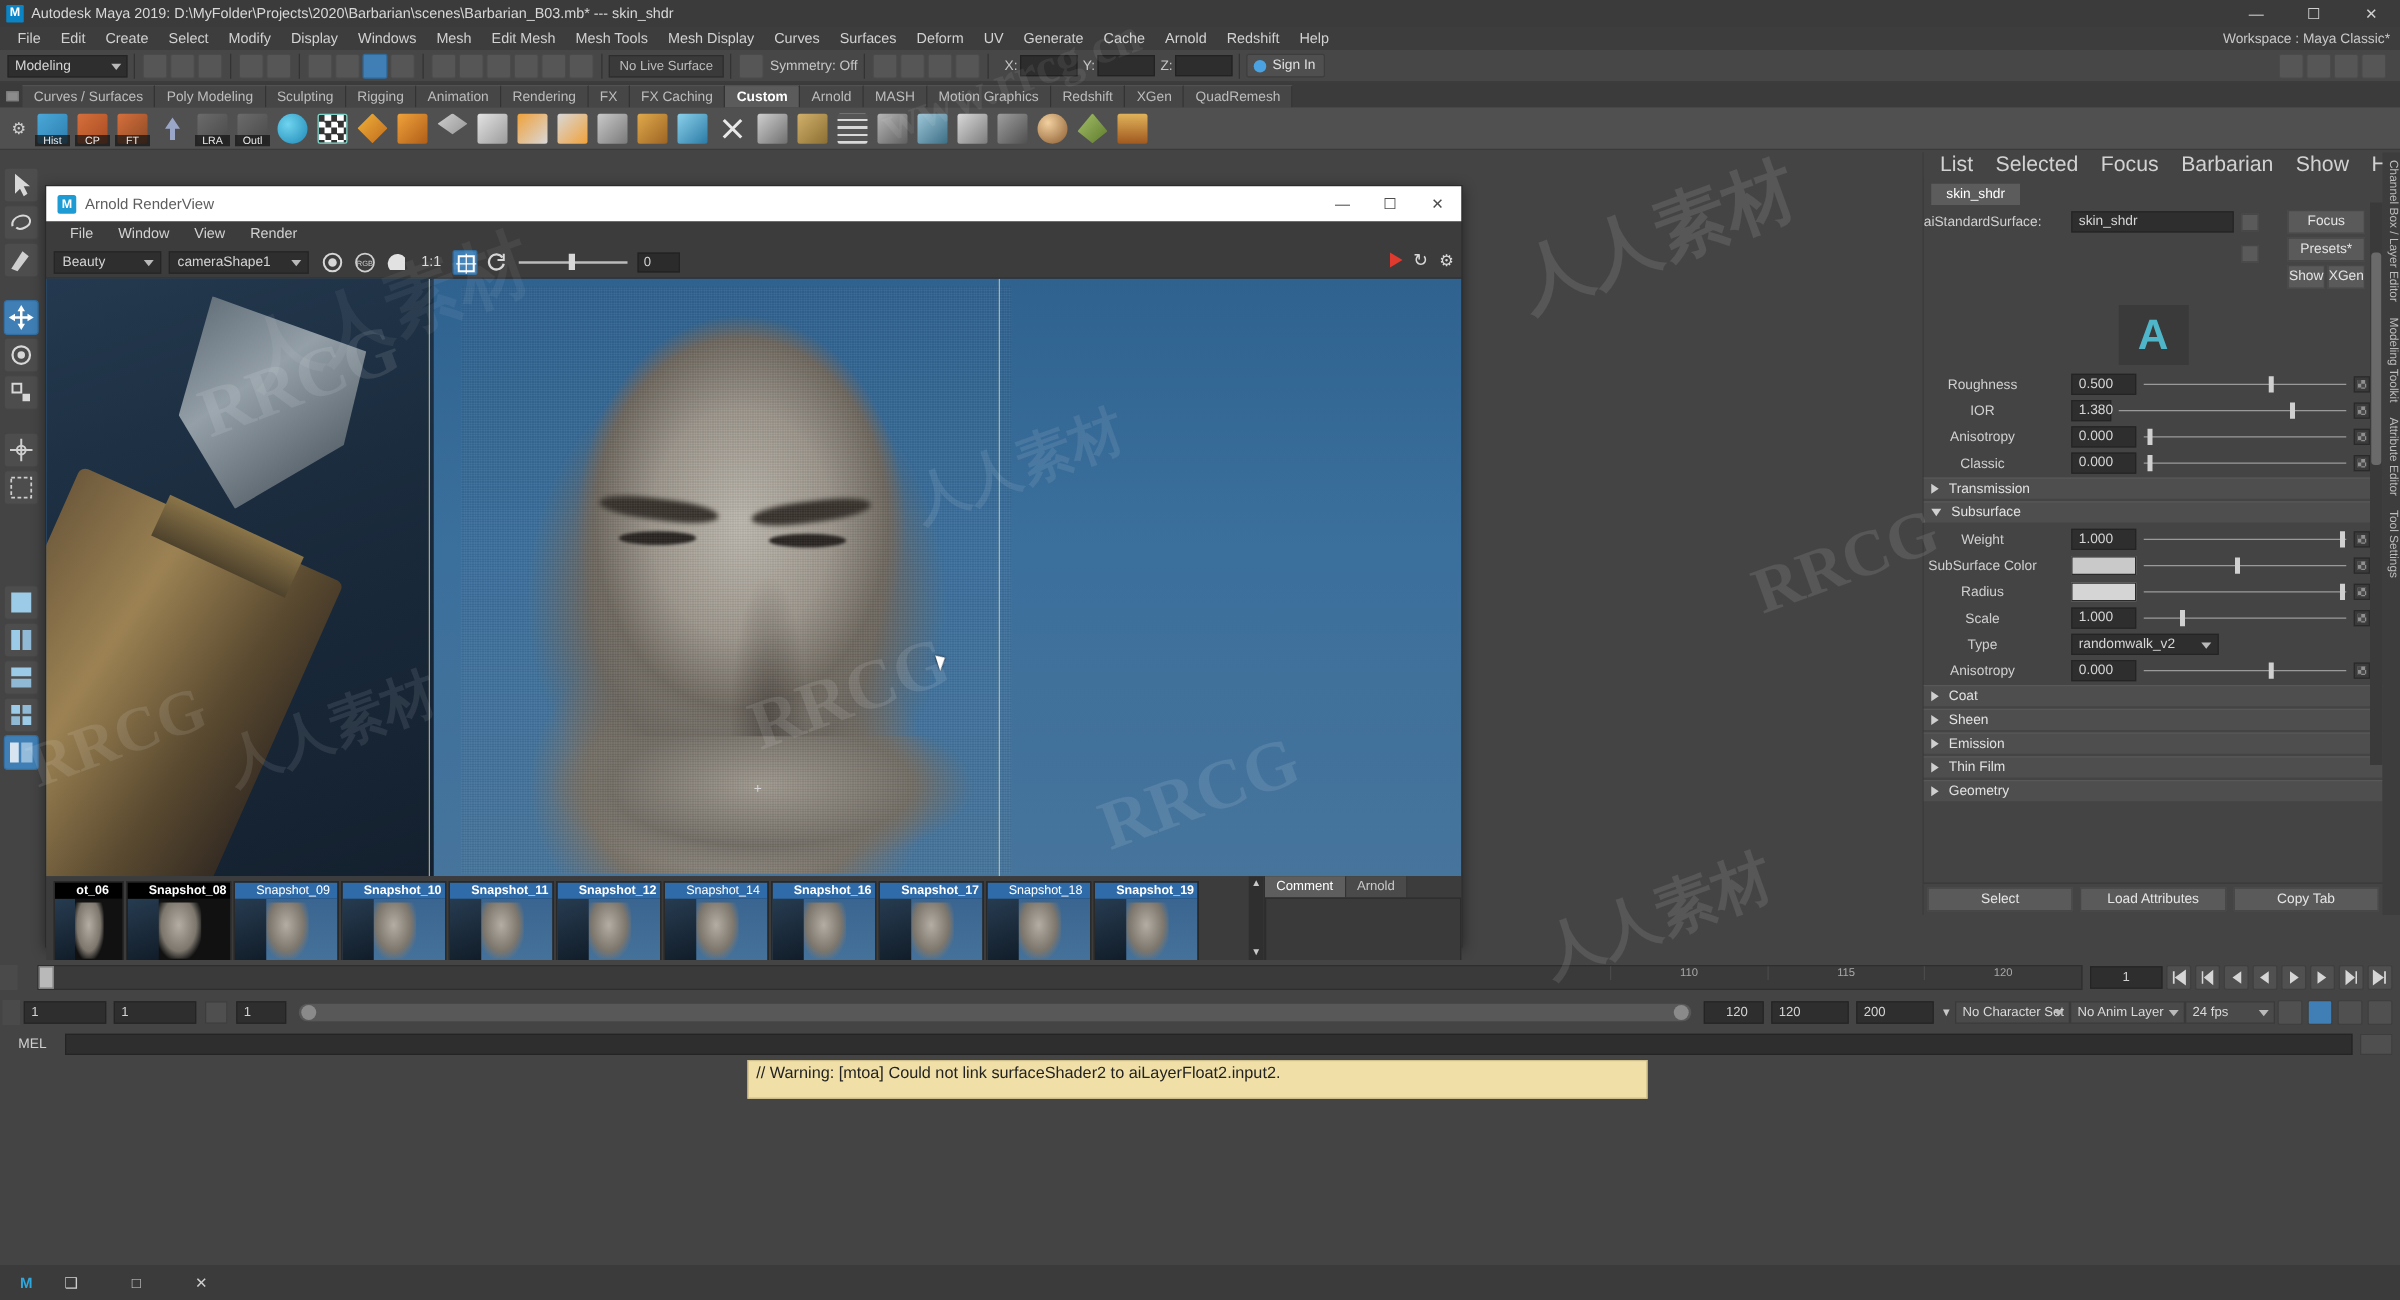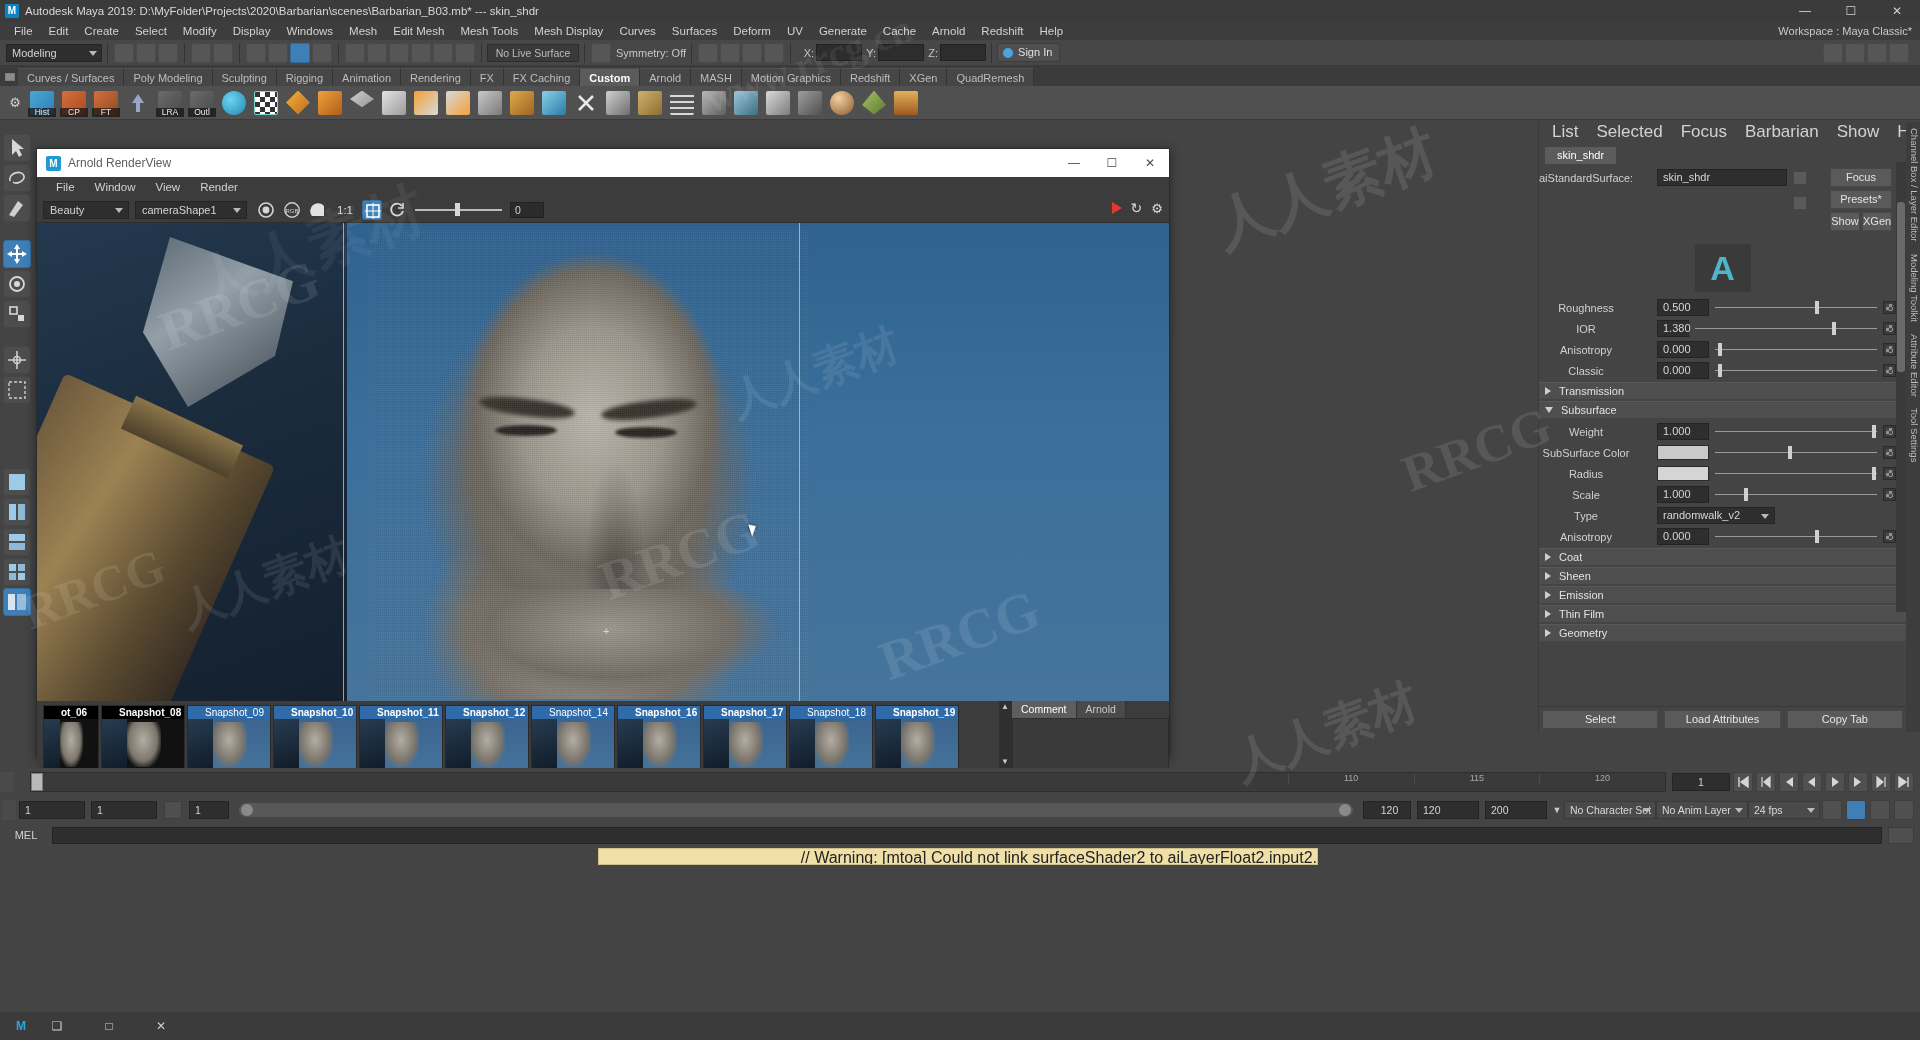--- a/index.html
+++ b/index.html
@@ -324,22 +324,22 @@
   .cmdline{
     position:absolute;left:0;top:824px;width:1920px;height:22px;background:#444;display:flex;align-items:center;
   }
   .mel-lbl{ width:52px;text-align:center;font-size:11px;color:#d0d0d0;}
   .mel-input{ flex:1;height:17px;background:#2e2e2e;border:1px solid #242424;}
 
   .helpline{
     position:absolute;left:0;top:846px;width:1920px;height:22px;background:#444;display:flex;align-items:center;
   }
   .warn{
-    position:absolute;left:598px;top:2px;width:720px;height:17px;background:#f0e0a8;color:#222;
-    font-size:16px;line-height:17px;padding-left:6px;white-space:nowrap;overflow:hidden;border:1px solid #cfbf8a;text-align:right;
+    position:absolute;left:598px;top:2px;width:720px;height:31px;background:#f0e0a8;color:#222;
+    font-size:13px;line-height:17px;padding-left:6px;white-space:nowrap;overflow:hidden;border:1px solid #cfbf8a;
   }
 
   
   .taskbar{
     position:absolute;left:0;bottom:0;width:1920px;height:28px;background:#3b3b3b;display:flex;align-items:center;
   }
   .tbk{ width:30px;height:22px;margin-left:6px;display:flex;align-items:center;justify-content:center;color:#cfcfcf;font-size:12px;}
   .tbk.m{ color:#2ea7dd;font-weight:bold;}
 
   

